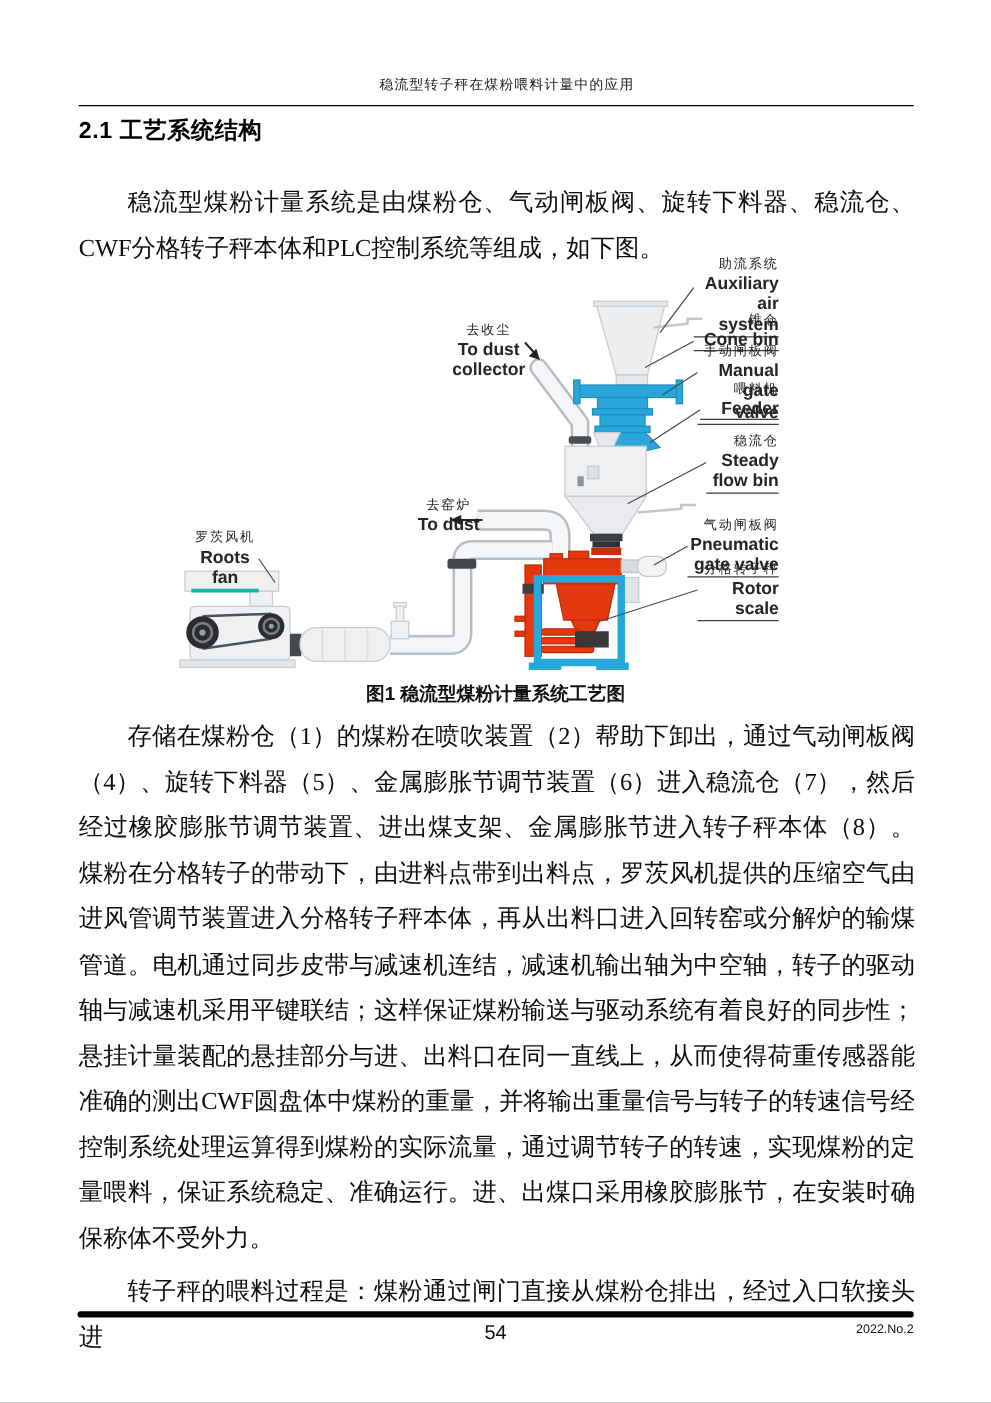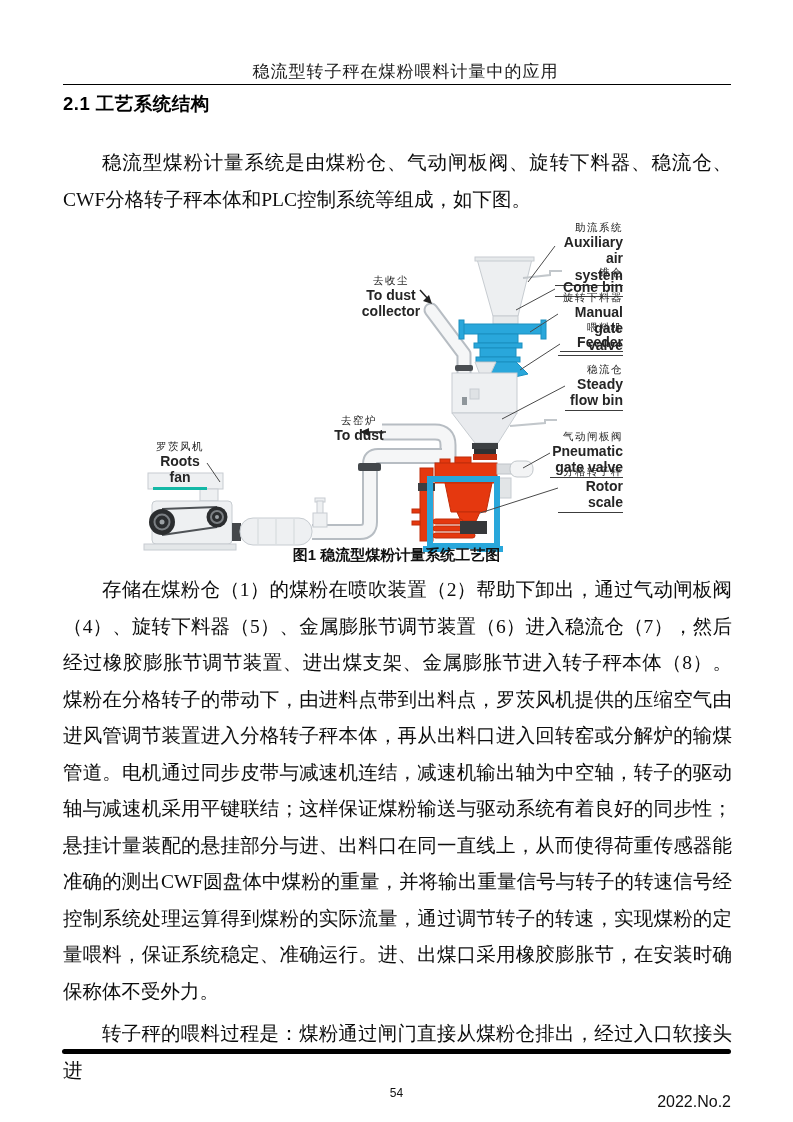--- a/index.html
+++ b/index.html
@@ -3,58 +3,58 @@
 <meta charset="utf-8">
 <style>
   html,body { margin:0; padding:0; background:#9a9a9a; }
   .page {
     position:relative; width:793px; height:1122px; margin:0 auto;
     background:#ffffff; overflow:hidden;
     font-family:"Liberation Serif","DejaVu Serif",serif; color:#111;
   }
   .hdr-title {
     position:absolute; top:60px; left:0; right:0; text-align:center;
-    font-size:17px; letter-spacing:1px; color:#1a1a1a;padding-left:18px;
+    font-size:11px; letter-spacing:1px; color:#1a1a1a;padding-left:18px;
   }
   .hdr-rule { position:absolute; top:84px; left:63px; width:668px; border-top:1.6px solid #000; }
   .sec-heading {
     position:absolute; left:63px;
     font-family:"Liberation Sans","DejaVu Sans",sans-serif;
     font-weight:bold; font-size:18.5px; color:#000; letter-spacing:0.5px;text-align:center;
   }
   .sec-heading .sup-ref { font-size:10px; vertical-align:super; font-weight:bold; }
   .para {
     position:absolute; left:63px; width:669px;
     font-size:19.5px; line-height:36.5px; text-align:justify;
     text-indent:2em; color:#0d0d0d;
   }
-  .figure { position:absolute; top:216px; left:130px; width:555px; height:347px; }
+  .figure { position:absolute; top:200px; left:130px; width:555px; height:347px; }
   .figure svg { position:absolute; top:0; left:0; }
   .fig-caption {
     position:absolute; top:546px; left:0; right:0; text-align:center;
     font-family:"Liberation Sans","DejaVu Sans",sans-serif;
     font-weight:bold; font-size:15px; color:#111;
   }
   .flabel {
     position:absolute; font-family:"Liberation Sans","DejaVu Sans",sans-serif;
     color:#252525; line-height:1.2;
   }
   .flabel .zh { display:block; font-size:10.5px; letter-spacing:1.5px; }
   .flabel .en { display:block; font-size:14px; font-weight:bold; letter-spacing:0; }
   .flabel.right { text-align:right; border-bottom:1px solid #3c3c3c; padding-bottom:1px; }
   .flabel.center { text-align:center; }
   .flabel.underlined { text-align:center; border-bottom:3px solid #14b8a6; padding-bottom:1px; }
   .footer-rule { position:absolute; top:1049px; left:62px; width:669px; height:5px; background:#000; border-radius:3px; }
   .footer-page {
     position:absolute; top:1058px; left:0; right:0; text-align:center;
-    font-family:"Liberation Sans","DejaVu Sans",sans-serif; font-size:12px; color:#111;margin-top:28px;
+    font-family:"Liberation Sans","DejaVu Sans",sans-serif; font-size:16px; color:#111;
   }
   .footer-issue {
     position:absolute; top:1058px; right:62px;
-    font-family:"Liberation Sans","DejaVu Sans",sans-serif; font-size:16px; color:#111;margin-top:35px;
+    font-family:"Liberation Sans","DejaVu Sans",sans-serif; font-size:10px; color:#111;
   }
 </style>
 </head>
 <body>
 
 <div class="page">
 
   <div class="hdr-title">稳流型转子秤在煤粉喂料计量中的应用</div>
   <div class="hdr-rule"></div>
 
@@ -188,21 +188,21 @@
 
     <div class="flabel right" style="left:425px; top:5px;  width:68px;">
       <span class="zh">助流系统</span>
       <span class="en">Auxiliary air system</span>
     </div>
     <div class="flabel right" style="left:425px; top:50px; width:68px;">
       <span class="zh">锥仓</span>
       <span class="en">Cone bin</span>
     </div>
     <div class="flabel right" style="left:428px; top:75px; width:65px;">
-      <span class="zh">旋转下料器</span>
+      <span class="zh">手动闸板阀</span>
       <span class="en">Manual gate valve</span>
     </div>
     <div class="flabel right" style="left:430px; top:105px; width:63px;">
       <span class="zh">喂料机</span>
       <span class="en">Feeder</span>
     </div>
     <div class="flabel right" style="left:435px; top:147px; width:58px;">
       <span class="zh">稳流仓</span>
       <span class="en">Steady flow bin</span>
     </div>

